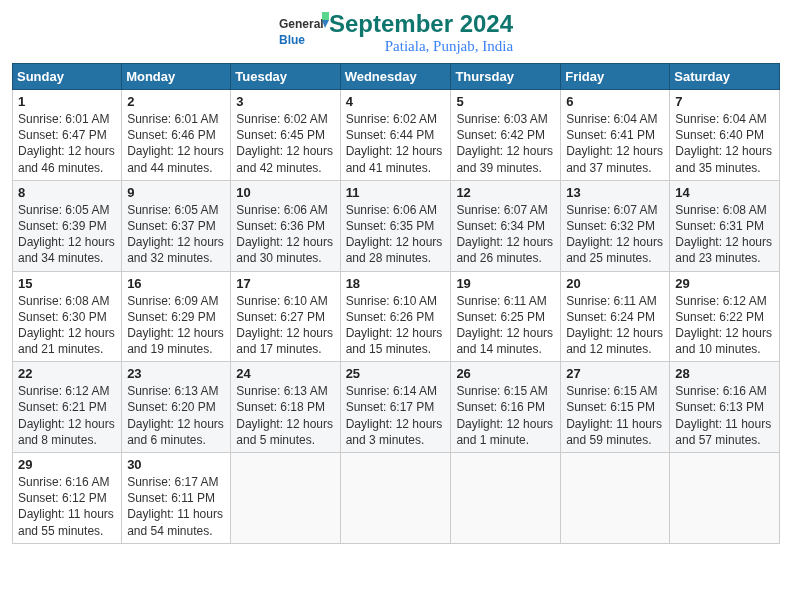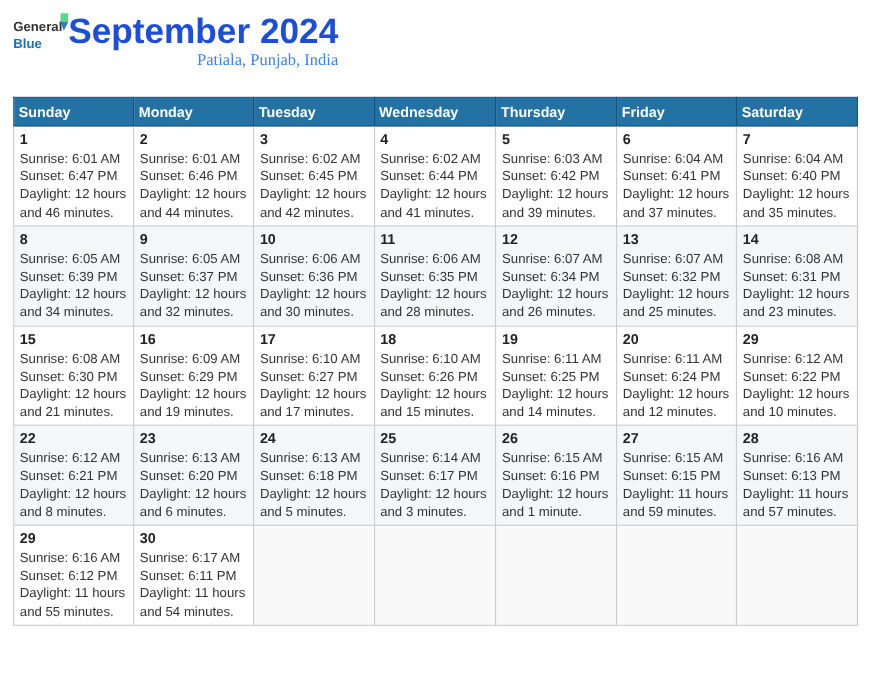--- a/index.html
+++ b/index.html
@@ -9,38 +9,38 @@
       width: 792px;
       height: 612px;
       overflow: hidden;
     }
     .container {
       width: 792px;
       padding: 10px 12px;
     }
     .header {
       display: flex;
-      justify-content: flex-start;
+      justify-content: center;
       align-items: flex-start;
-      margin-bottom: 24px;
+      margin-bottom: 8px;
     }
     .logo {
       display: flex;
       align-items: center;
       font-size: 18px;
       font-weight: bold;
       color: #1a5276;
     }
     .title-block {
       text-align: right;
     }
     .month-title {
-      font-size: 32px;
+      font-size: 24px;
       font-weight: bold;
-      color: #1d4ed8;
+      color: #0f766e;
     }
     .location {
       font-size: 15px;
       color: #3b82f6;
       font-family: Liberation Serif, serif;
     }
     table {
       width: 100%;
       border-collapse: collapse;
       font-size: 10.5px;

